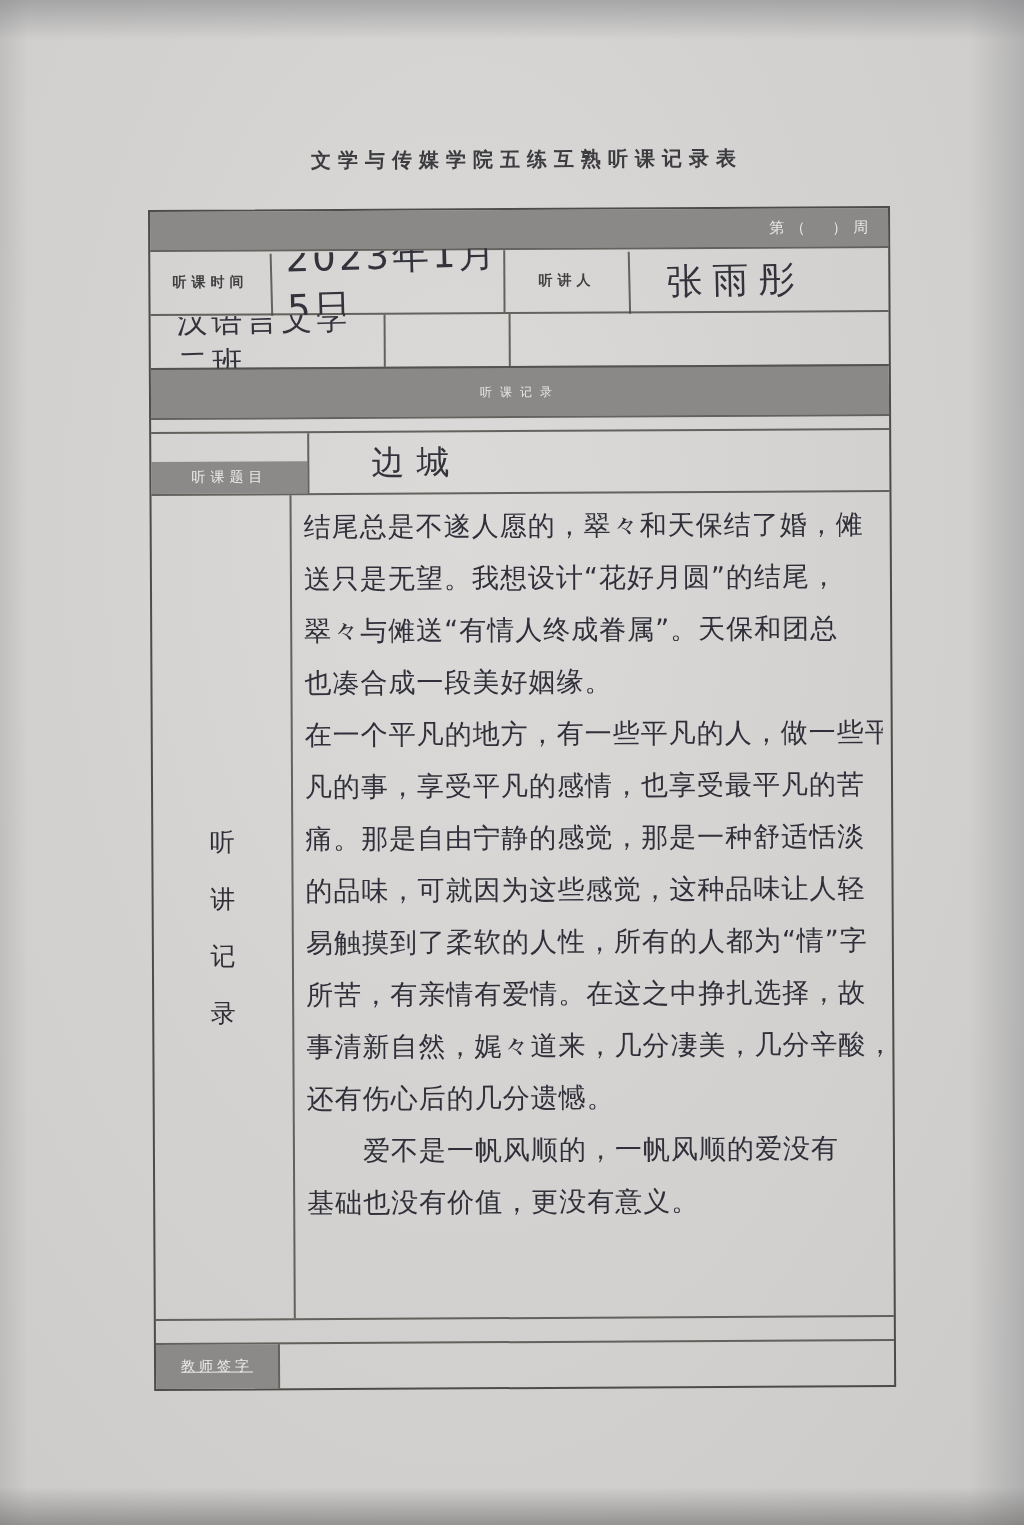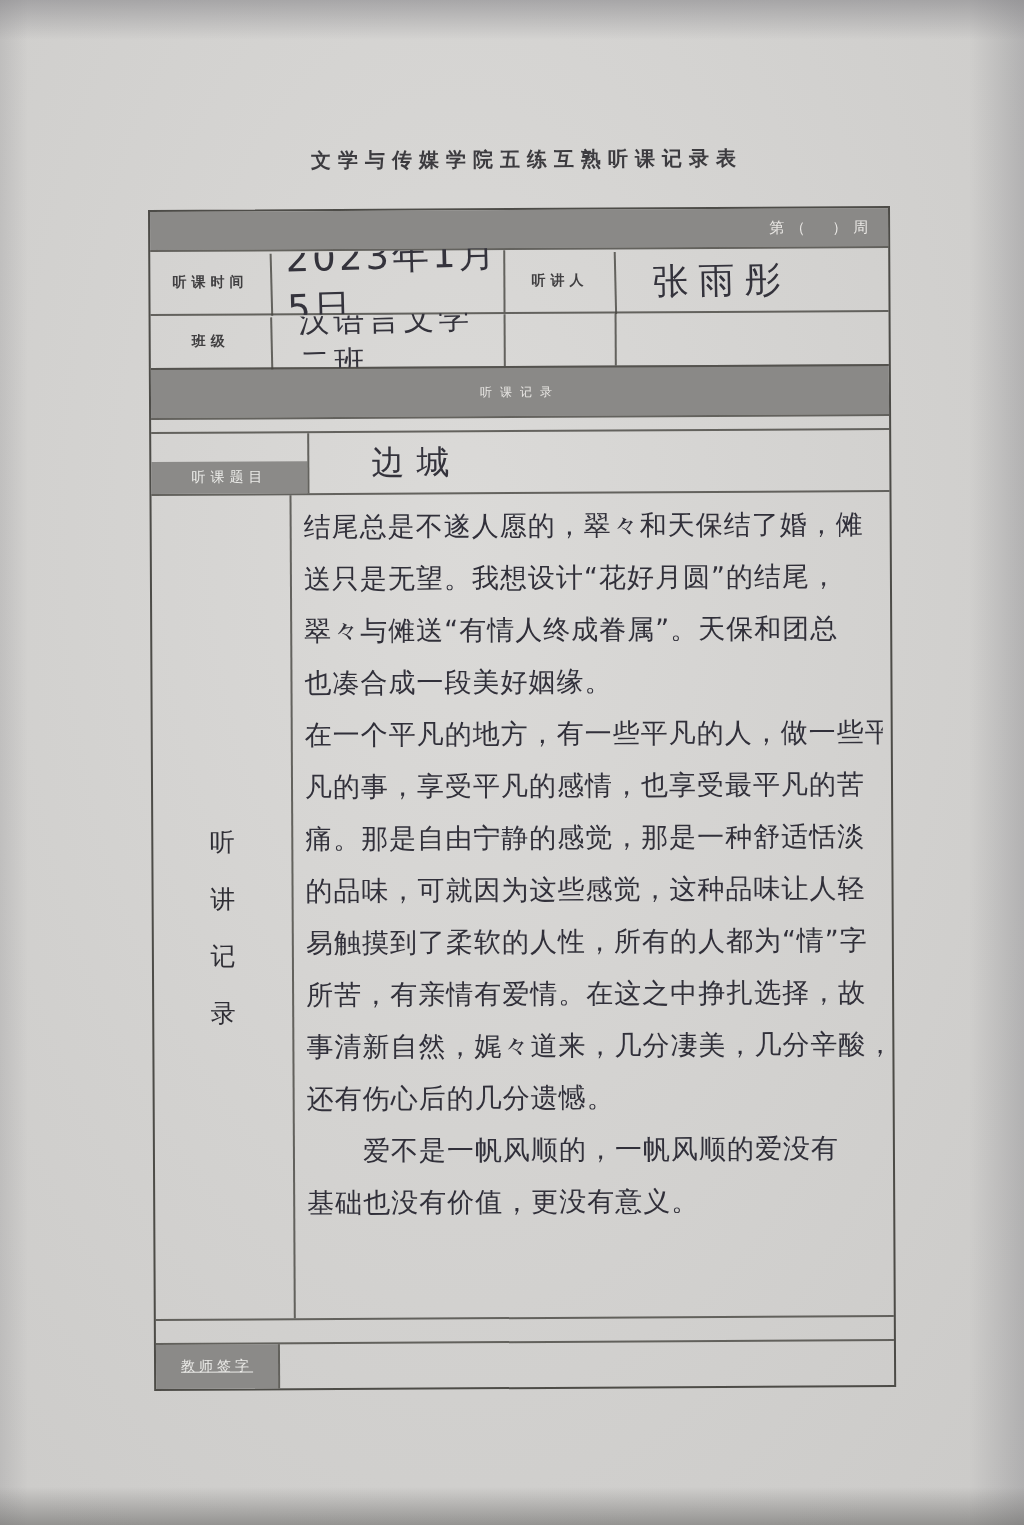--- a/index.html
+++ b/index.html
@@ -35,21 +35,21 @@
   .row:first-child { border-top:none; }
   .cell { position:relative; overflow:hidden; }
   .cell + .cell { border-left:2px solid rgba(70,69,64,.8); }
 
   .band { background:#8a8987; }
   .row-head { height:38px; align-items:center; justify-content:flex-end; }
   .week-label { color:#e9e7e4; font-size:15px; letter-spacing:6px; padding-right:14px; }
 
   .row-r1 { height:64px; }
   .row-r2 { height:54px; }
-  .w1 { width:120px; } .w2 { width:233px; } .w3 { width:111px; } .w4 { width:234px; flex:1; }
+  .w1 { width:120px; } .w2 { width:233px; } .w3 { width:125px; } .w4 { width:234px; flex:1; }
 
   .plabel {
     display:flex; align-items:center; justify-content:center;
     font-size:14px; letter-spacing:5px; color:#403f41; font-weight:600;
   }
   .glabel {
     background:#8b8a88; display:flex; align-items:center; justify-content:center;
     color:#ecece9; font-size:14px; letter-spacing:5px; font-weight:500;
   }
 
@@ -97,21 +97,20 @@
     </div>
 
     <div class="row row-r1">
       <div class="cell w1 plabel">听课时间</div>
       <div class="cell w2 hand hw-date">2023年1月5日</div>
       <div class="cell w3 plabel">听讲人</div>
       <div class="cell w4 hand hw-name">张雨彤</div>
     </div>
 
     <div class="row row-r2">
-      <div class="cell w1 plabel">班级</div>
       <div class="cell w2 hand hw-class">汉语言文学二班.</div>
       <div class="cell w3"></div>
       <div class="cell w4"></div>
     </div>
 
     <div class="row row-section band">
       <span class="section-title">听课记录</span>
     </div>
 
     <div class="row row-spacer"></div>

